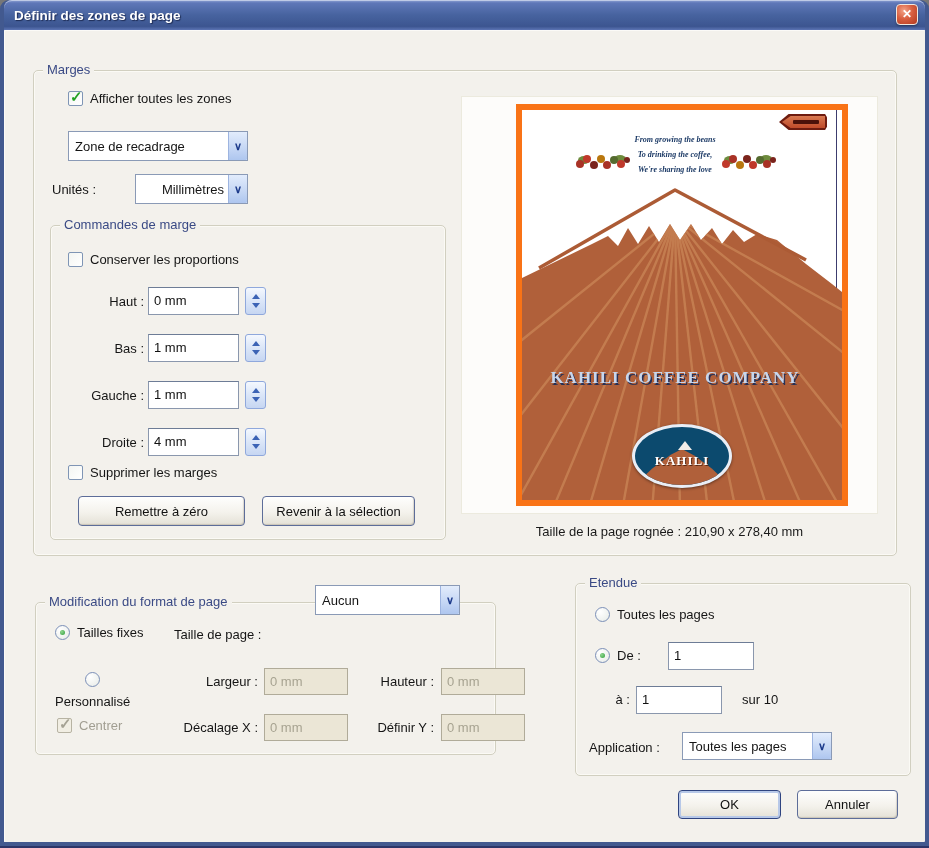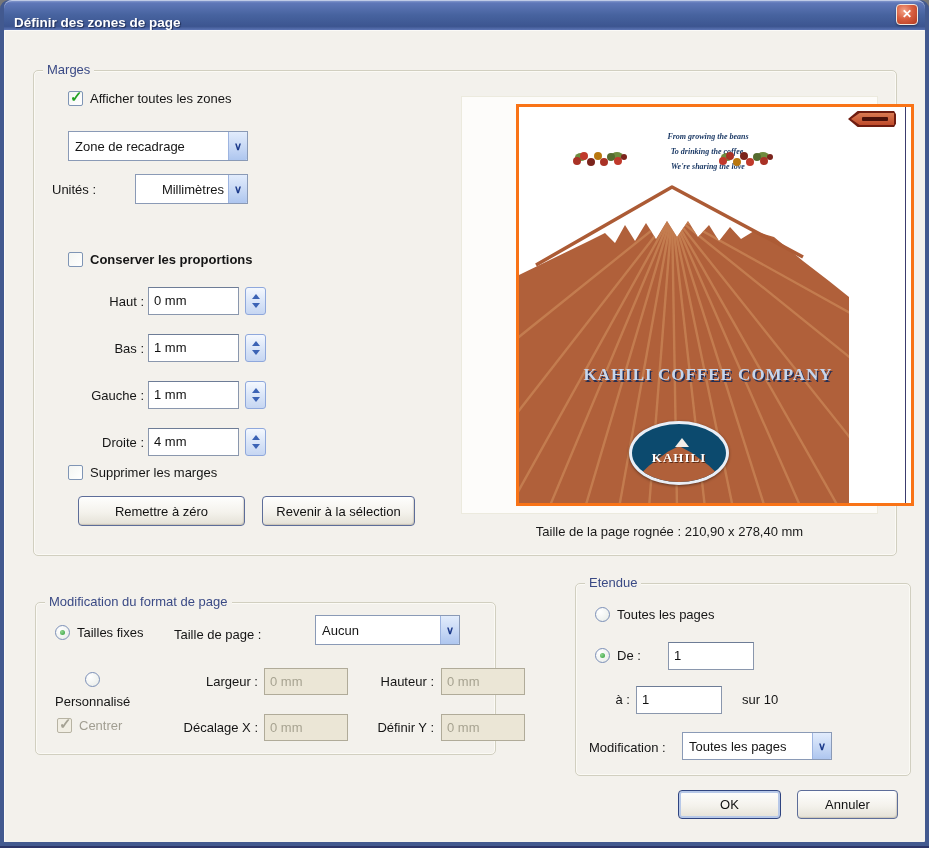--- a/index.html
+++ b/index.html
@@ -7,21 +7,21 @@
   .window{
     position:relative;width:929px;height:848px;margin:0 auto;
     background:#42598f;border-radius:9px 9px 0 0;
     padding:0 4px 6px 4px;
     font-family:"Liberation Sans",sans-serif;font-size:13px;color:#151515;
     box-shadow:inset 0 -2px 0 #2c3568;
   }
   .titlebar{
     height:30px;border-radius:8px 8px 0 0;position:relative;
     background:linear-gradient(180deg,#93a6d6 0%,#5f77b8 10%,#47639f 50%,#3c5590 88%,#5c74b4 100%);
-    display:flex;align-items:flex-end;
+    display:flex;align-items:center;
     box-shadow:inset 0 1px 0 rgba(255,255,255,.45);
   }
   .titlebar .title{color:#fff;font-weight:bold;font-size:13.5px;padding-left:10px;text-shadow:1px 1px 1px #1e2c55;}
   .close-btn{
     position:absolute;right:7px;top:4px;width:22px;height:21px;border-radius:4px;
     border:1px solid #f0e8e0;color:#fff;font-weight:bold;font-size:12px;line-height:18px;text-align:center;
     background:radial-gradient(circle at 35% 30%,#f3a488 0%,#d95f40 45%,#b13a20 100%);
     cursor:pointer;box-shadow:0 1px 2px rgba(0,0,0,.35);
   }
   .body{
@@ -89,22 +89,22 @@
     font-size:13px;color:#111;display:flex;align-items:center;justify-content:center;cursor:pointer;
     box-shadow:inset -1px -1px 1px rgba(120,110,90,.25);
     font-family:"Liberation Sans",sans-serif;
   }
   .pbtn.default{border:1px solid #2f4480;box-shadow:inset 0 0 0 2px #b7c8e8;}
   .lab{position:absolute;white-space:nowrap;}
   .lab.right{text-align:right;}
   
   .preview-panel{position:absolute;left:457px;top:66px;width:417px;height:418px;background:#fdfcfa;border:1px solid #eceade;}
   .page{
-    position:absolute;left:512px;top:74px;width:398px;height:402px;background:#fff;
-    border:3px solid #f97316;overflow:hidden;
+    position:absolute;left:512px;top:74px;width:332px;height:402px;background:#fff;
+    border:6px solid #f97316;overflow:hidden;
   }
   .cropline{position:absolute;top:0;bottom:0;right:5px;width:1px;background:#3c3c6e;}
   .corner-tag{position:absolute;top:4px;right:15px;width:48px;height:16px;
     clip-path:polygon(0 50%,20% 0,96% 0,100% 20%,100% 80%,96% 100%,20% 100%);
     background:#6e1c10;}
   .corner-tag .inner{position:absolute;left:3px;top:2px;right:2px;bottom:2px;
     clip-path:polygon(0 50%,20% 0,100% 0,100% 100%,20% 100%);
     background:linear-gradient(180deg,#d97a52,#bf4a2a);}
   .corner-tag .txt{position:absolute;left:14px;top:6px;width:26px;height:4px;background:#4b110a;border-radius:1px;}
   .script-lines{position:absolute;left:0;right:14px;top:22px;text-align:center;
@@ -156,22 +156,25 @@
       <span class="val">Zone de recadrage</span>
       <span class="btn">∨</span>
     </div>
 
     <div class="lab" style="left:48px;top:152px;">Unités :</div>
     <div class="combo" style="left:131px;top:144px;width:113px;text-align:right;">
       <span class="val">Millimètres</span>
       <span class="btn">∨</span>
     </div>
 
-
-    <div class="check" style="left:64px;top:222px;font-weight:bold;">
+    <div class="group" style="left:46px;top:195px;width:396px;height:315px;">
+      <span class="glabel">Commandes de marge</span>
+    </div>
+
+    <div class="check" style="left:64px;top:222px;">
       <span class="box"></span>
       <span class="lbl">Conserver les proportions</span>
     </div>
 
     <div class="lab right" style="left:60px;top:264px;width:80px;">Haut :</div>
     <div class="tf" style="left:144px;top:257px;width:91px;">0 mm</div>
     <div class="spin" style="left:241px;top:257px;">
         <span class="up"></span>
         <span class="dn"></span>
       </div>
@@ -289,21 +292,21 @@
       <span class="glabel">Modification du format de page</span>
     </div>
 
     <div class="radio" style="left:51px;top:595px;">
       <span class="circ">
           <span class="dot"></span>
         </span>
       <span class="lbl">Tailles fixes</span>
     </div>
     <div class="lab" style="left:170px;top:597px;">Taille de page :</div>
-    <div class="combo" style="left:311px;top:585px;width:145px;">
+    <div class="combo" style="left:311px;top:555px;width:145px;">
       <span class="val">Aucun</span>
       <span class="btn">∨</span>
     </div>
 
     <div class="radio" style="left:51px;top:642px;flex-direction:column;">
       <span class="circ"></span>
       <span class="lbl">Personnalisé</span>
     </div>
     <div class="lab right" style="left:180px;top:644px;width:74px;">Largeur :</div>
     <div class="tf disabled" style="left:260px;top:638px;width:84px;height:27px;">0 mm</div>
@@ -335,21 +338,21 @@
           <span class="dot"></span>
         </span>
       <span class="lbl">De :</span>
     </div>
     <div class="tf" style="left:664px;top:612px;width:86px;">1</div>
 
     <div class="lab right" style="left:600px;top:662px;width:26px;">à :</div>
     <div class="tf" style="left:632px;top:656px;width:86px;">1</div>
     <div class="lab" style="left:738px;top:662px;">sur 10</div>
 
-    <div class="lab" style="left:585px;top:710px;">Modification :</div>
+    <div class="lab" style="left:585px;top:710px;">Application :</div>
     <div class="combo" style="left:678px;top:702px;width:150px;height:28px;">
       <span class="val">Toutes les pages</span>
       <span class="btn">∨</span>
     </div>
 
     <div class="pbtn default" style="left:674px;top:760px;width:103px;height:29px;">OK</div>
     <div class="pbtn" style="left:793px;top:760px;width:101px;height:29px;">Annuler</div>
 
   </div>
 </div>

